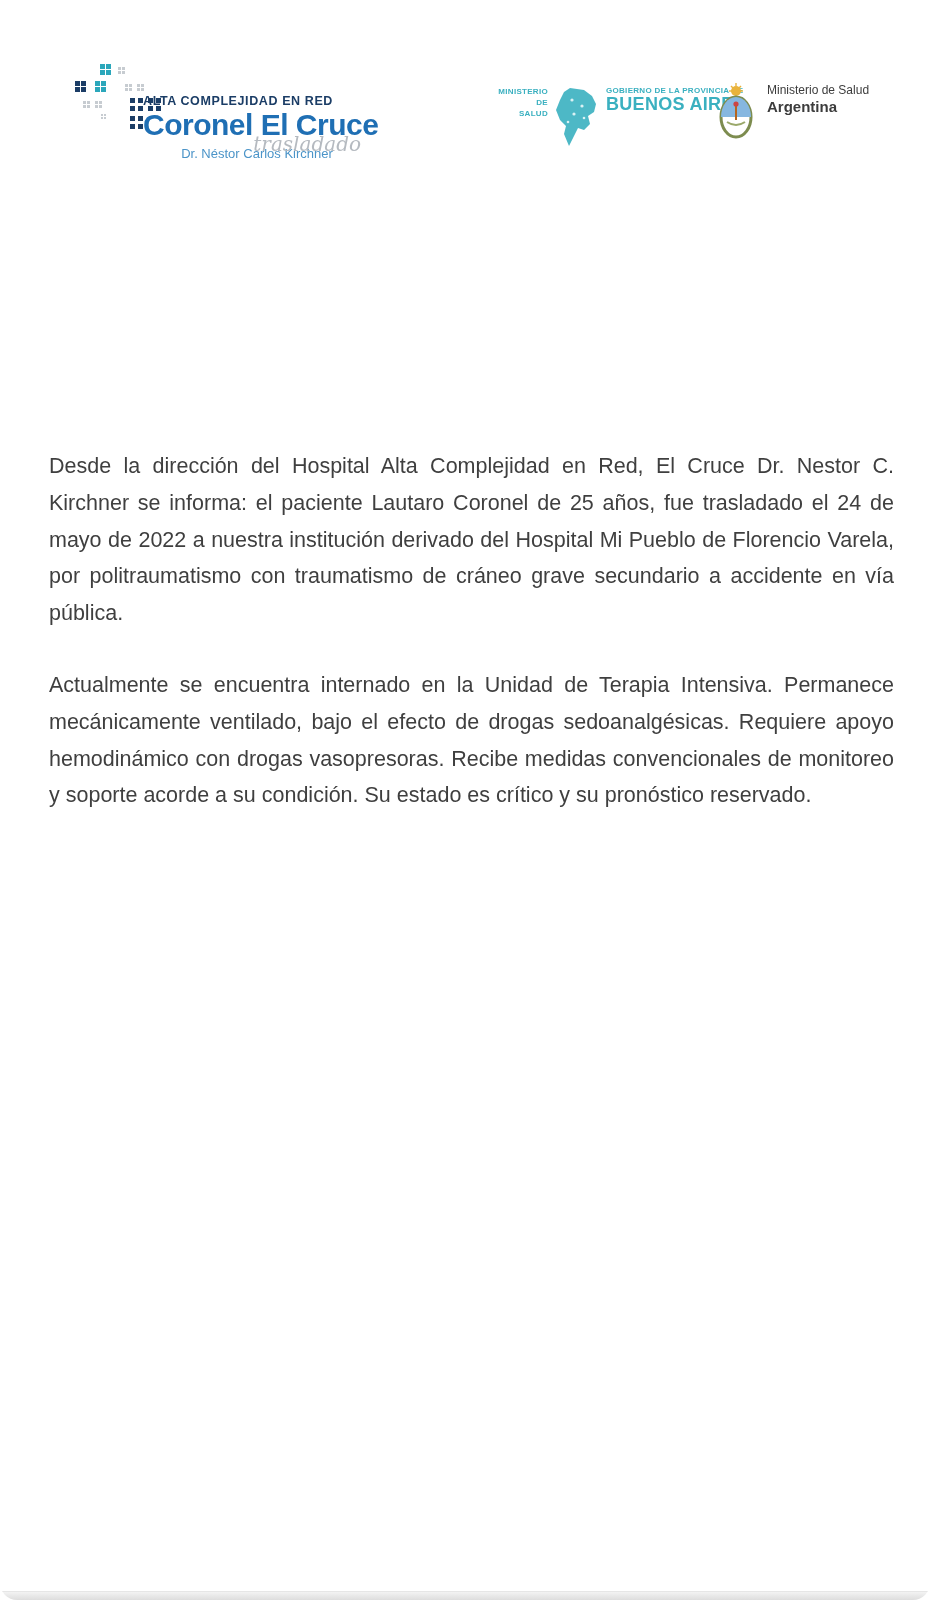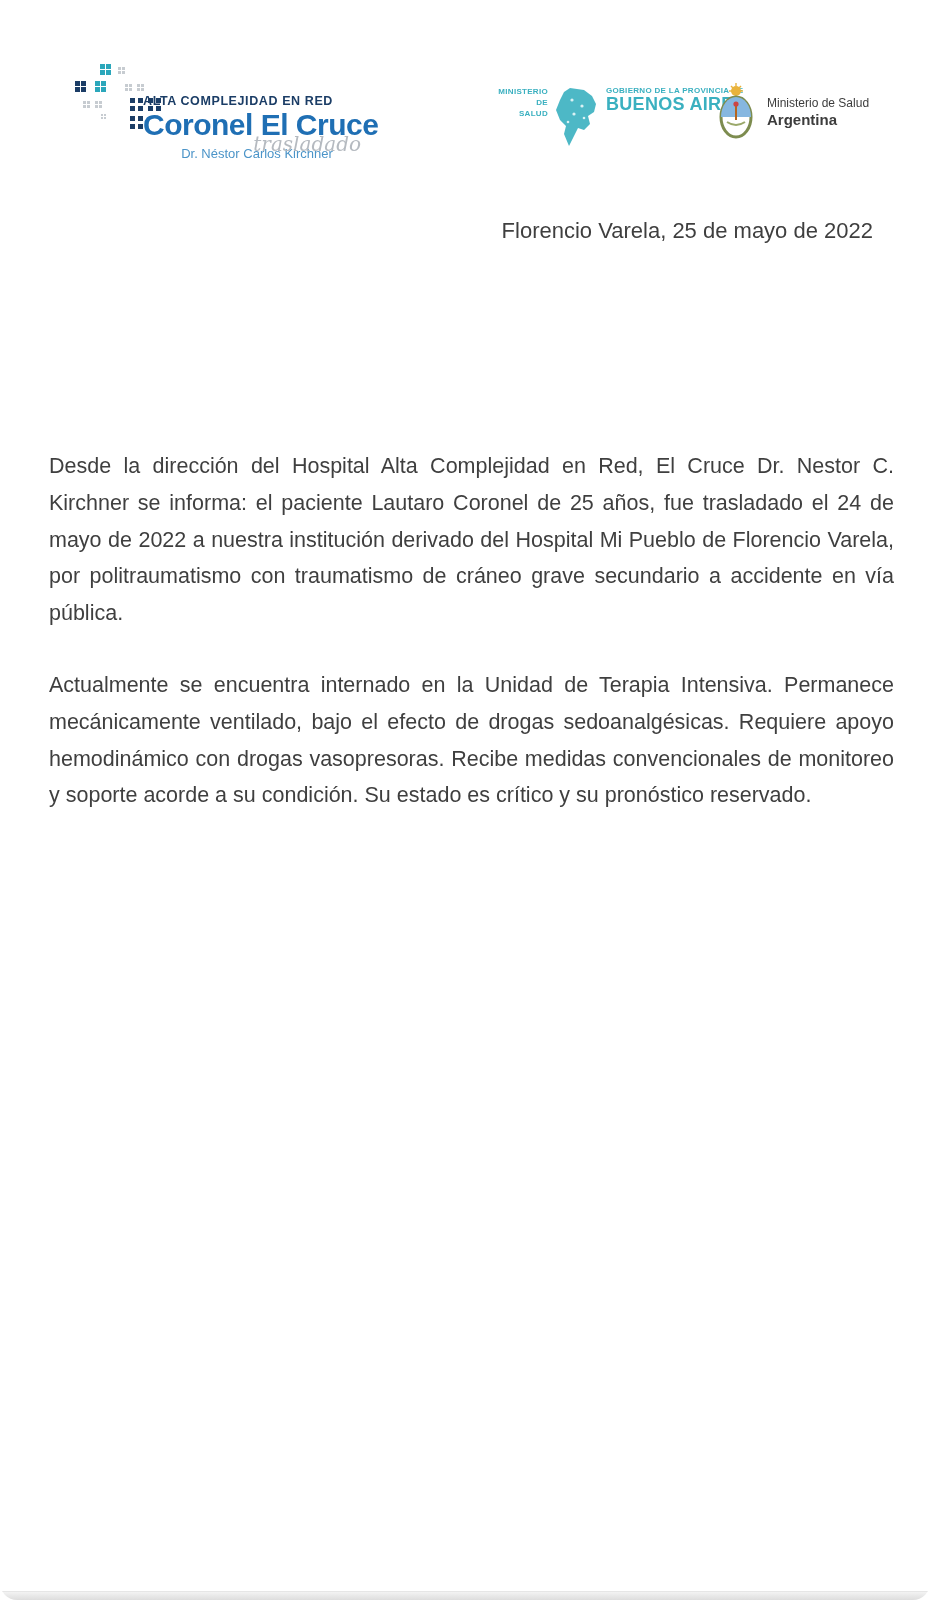--- a/index.html
+++ b/index.html
@@ -41,21 +41,21 @@
 
   
   .logo-ba{position:absolute;left:490px;top:28px;display:flex;align-items:flex-start;color:#3ab0c0;}
   .ba-ministry{font-size:8px;font-weight:bold;text-align:right;line-height:1.4;letter-spacing:0.3px;width:58px;}
   .ba-map{margin:0 6px;}
   .ba-texts{display:flex;flex-direction:column;justify-content:center;}
   .ba-gov{font-size:8px;font-weight:bold;letter-spacing:0.3px;white-space:nowrap;}
   .ba-name{font-size:18px;font-weight:bold;letter-spacing:0.3px;white-space:nowrap;line-height:1.1;}
 
   
-  .logo-ar{position:absolute;left:715px;top:24px;display:flex;align-items:center;}
+  .logo-ar{position:absolute;left:715px;top:24px;display:flex;}
   .ar-texts{margin-left:10px;color:#3c3c3c;}
   .ar-ministry{font-size:12px;line-height:1.35;}
   .ar-country{font-size:15px;font-weight:bold;line-height:1.25;}
 
   
   .dateline{
     position:absolute;top:218px;right:57px;
     font-size:22px;color:#3f3f3f;
   }
   .title-block{position:absolute;top:289px;left:49px;}
@@ -147,21 +147,20 @@
         <circle cx="21" cy="22" r="2.6" fill="#cc4444"></circle>
         <path d="M12,40 q9,6 18,0" stroke="#9aa86a" stroke-width="2" fill="none"></path>
       </svg>
       <div class="ar-texts">
         <div class="ar-ministry">Ministerio de Salud</div>
         <div class="ar-country">Argentina</div>
       </div>
     </div>
   </div>
 
-  <div class="dateline">Florencio Varela, 25 de mayo de 2022</div>
 
 
   <div class="body-text">
     <p class="para">Desde la dirección del Hospital Alta Complejidad en Red, El Cruce Dr. Nestor C. Kirchner se informa: el paciente Lautaro Coronel de 25 años, fue trasladado el 24 de mayo de 2022 a nuestra institución derivado del Hospital Mi Pueblo de Florencio Varela, por politraumatismo con traumatismo de cráneo grave secundario a accidente en vía pública.</p>
     <p class="para">Actualmente se encuentra internado en la Unidad de Terapia Intensiva. Permanece mecánicamente ventilado, bajo el efecto de drogas sedoanalgésicas. Requiere apoyo hemodinámico con drogas vasopresoras. Recibe medidas convencionales de monitoreo y soporte acorde a su condición. Su estado es crítico y su pronóstico reservado.</p>
   </div>
 
 
   <div class="bottom-bar"></div>
 </div>

